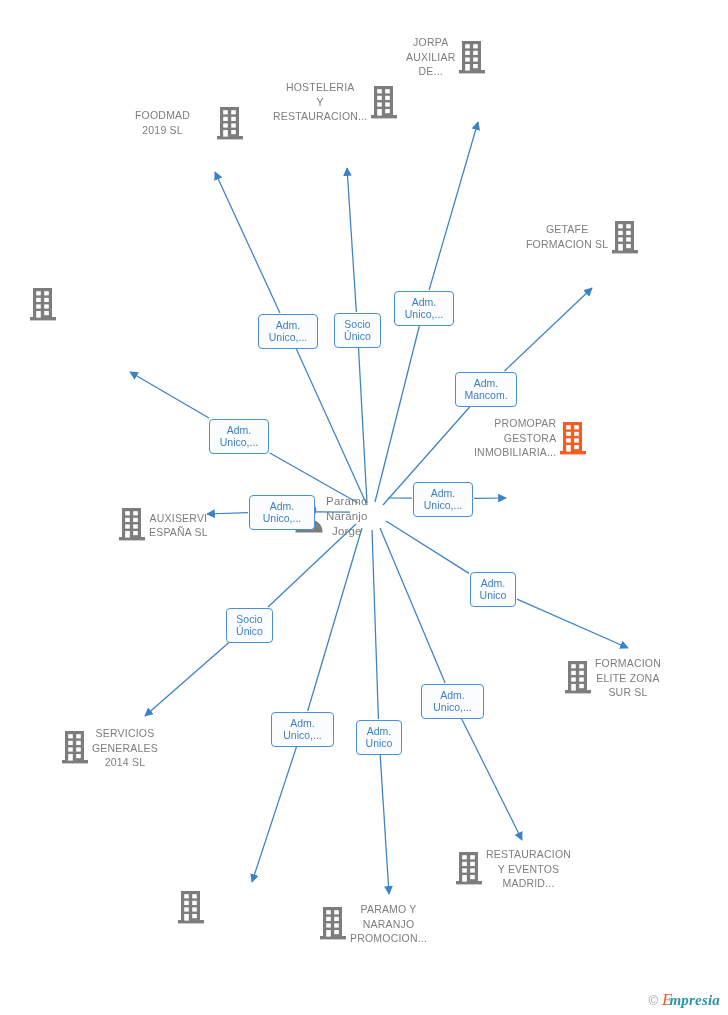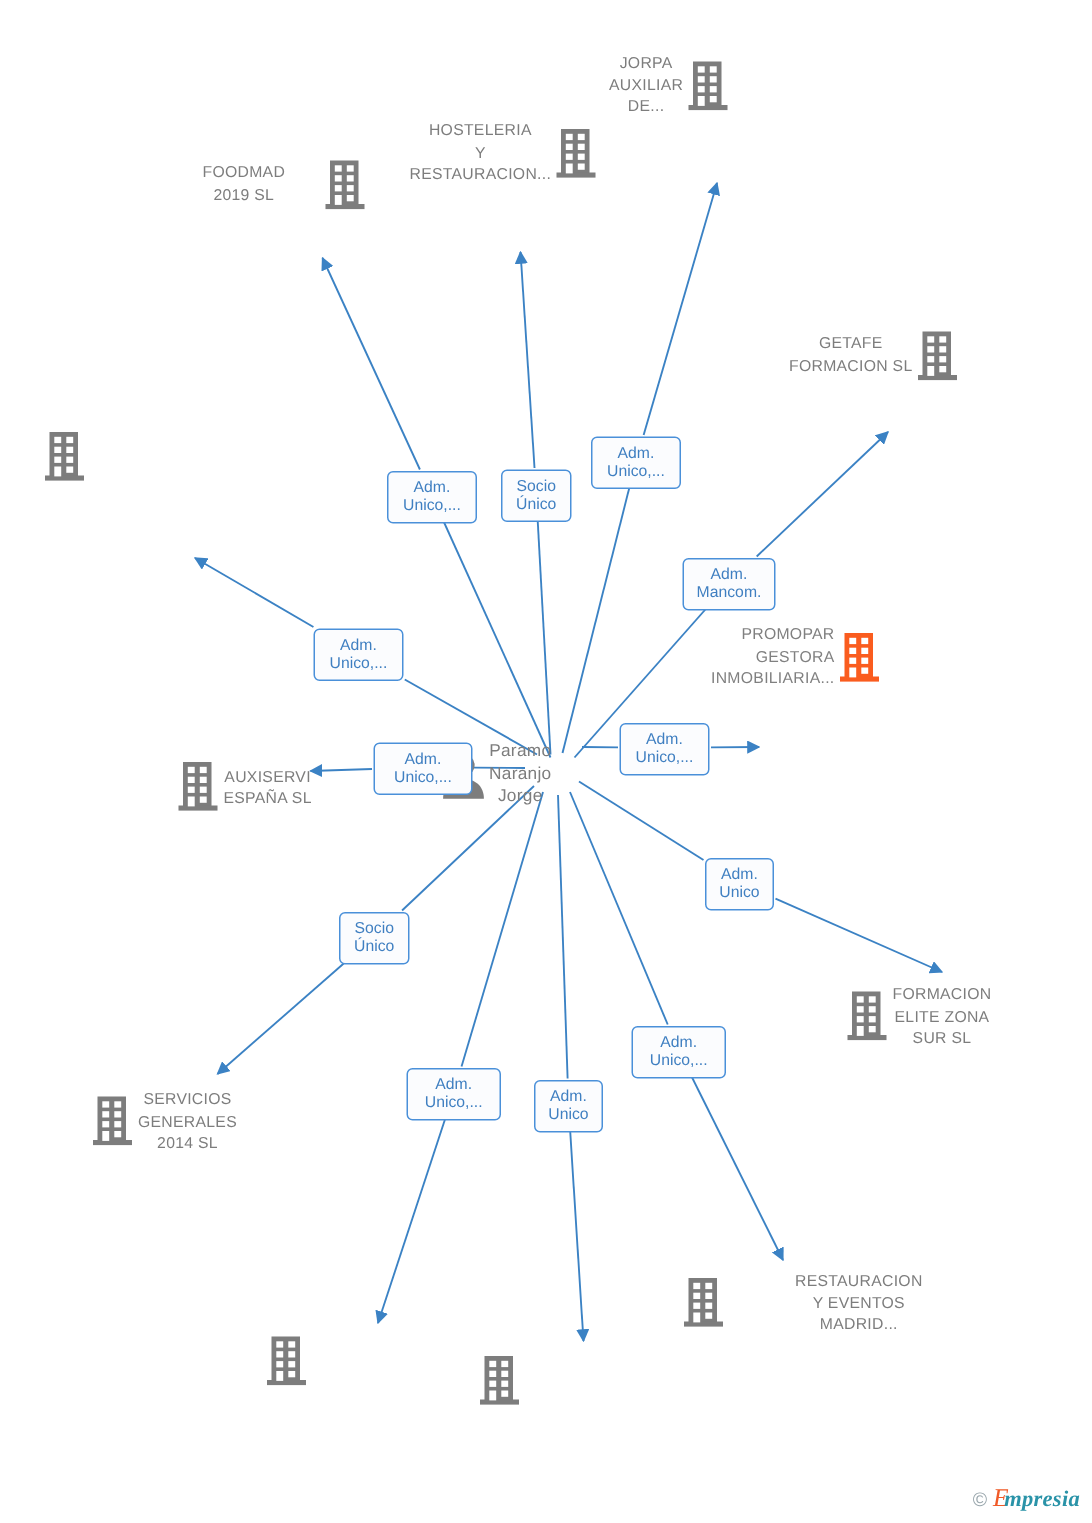--- a/index.html
+++ b/index.html
@@ -319,22 +319,25 @@
             <rect x="10.2" y="5.2" width="4.6" height="4.2" fill="#ffffff"></rect>
             <rect x="18.2" y="5.2" width="4.6" height="4.2" fill="#ffffff"></rect>
             <rect x="10.2" y="11.8" width="4.6" height="4.2" fill="#ffffff"></rect>
             <rect x="18.2" y="11.8" width="4.6" height="4.2" fill="#ffffff"></rect>
             <rect x="10.2" y="18.4" width="4.6" height="4.2" fill="#ffffff"></rect>
             <rect x="18.2" y="18.4" width="4.6" height="4.2" fill="#ffffff"></rect>
             <rect x="10.2" y="25" width="4.6" height="6.6" fill="#ffffff"></rect>
             <rect x="18.2" y="25" width="4.6" height="4.2" fill="#ffffff"></rect>
           </svg>
         </span>
-      </div>
-      <div class="node node-company label-below" style="left: 527px; top: 847px; gap: 44px;">
+        <div class="node-label">PARAMO Y
+NARANJO
+PROMOCION...</div>
+      </div>
+      <div class="node node-company label-below" style="left: 527px; top: 847px;">
         <span>
           <svg class="icon-wrap" viewBox="0 0 34 36" xmlns="http://www.w3.org/2000/svg" aria-hidden="true">
             <rect x="7" y="2" width="19" height="30" fill="#7d7d7d"></rect>
             <rect x="4" y="31" width="26" height="3.4" fill="#7d7d7d"></rect>
             <rect x="10.2" y="5.2" width="4.6" height="4.2" fill="#ffffff"></rect>
             <rect x="18.2" y="5.2" width="4.6" height="4.2" fill="#ffffff"></rect>
             <rect x="10.2" y="11.8" width="4.6" height="4.2" fill="#ffffff"></rect>
             <rect x="18.2" y="11.8" width="4.6" height="4.2" fill="#ffffff"></rect>
             <rect x="10.2" y="18.4" width="4.6" height="4.2" fill="#ffffff"></rect>
             <rect x="18.2" y="18.4" width="4.6" height="4.2" fill="#ffffff"></rect>

